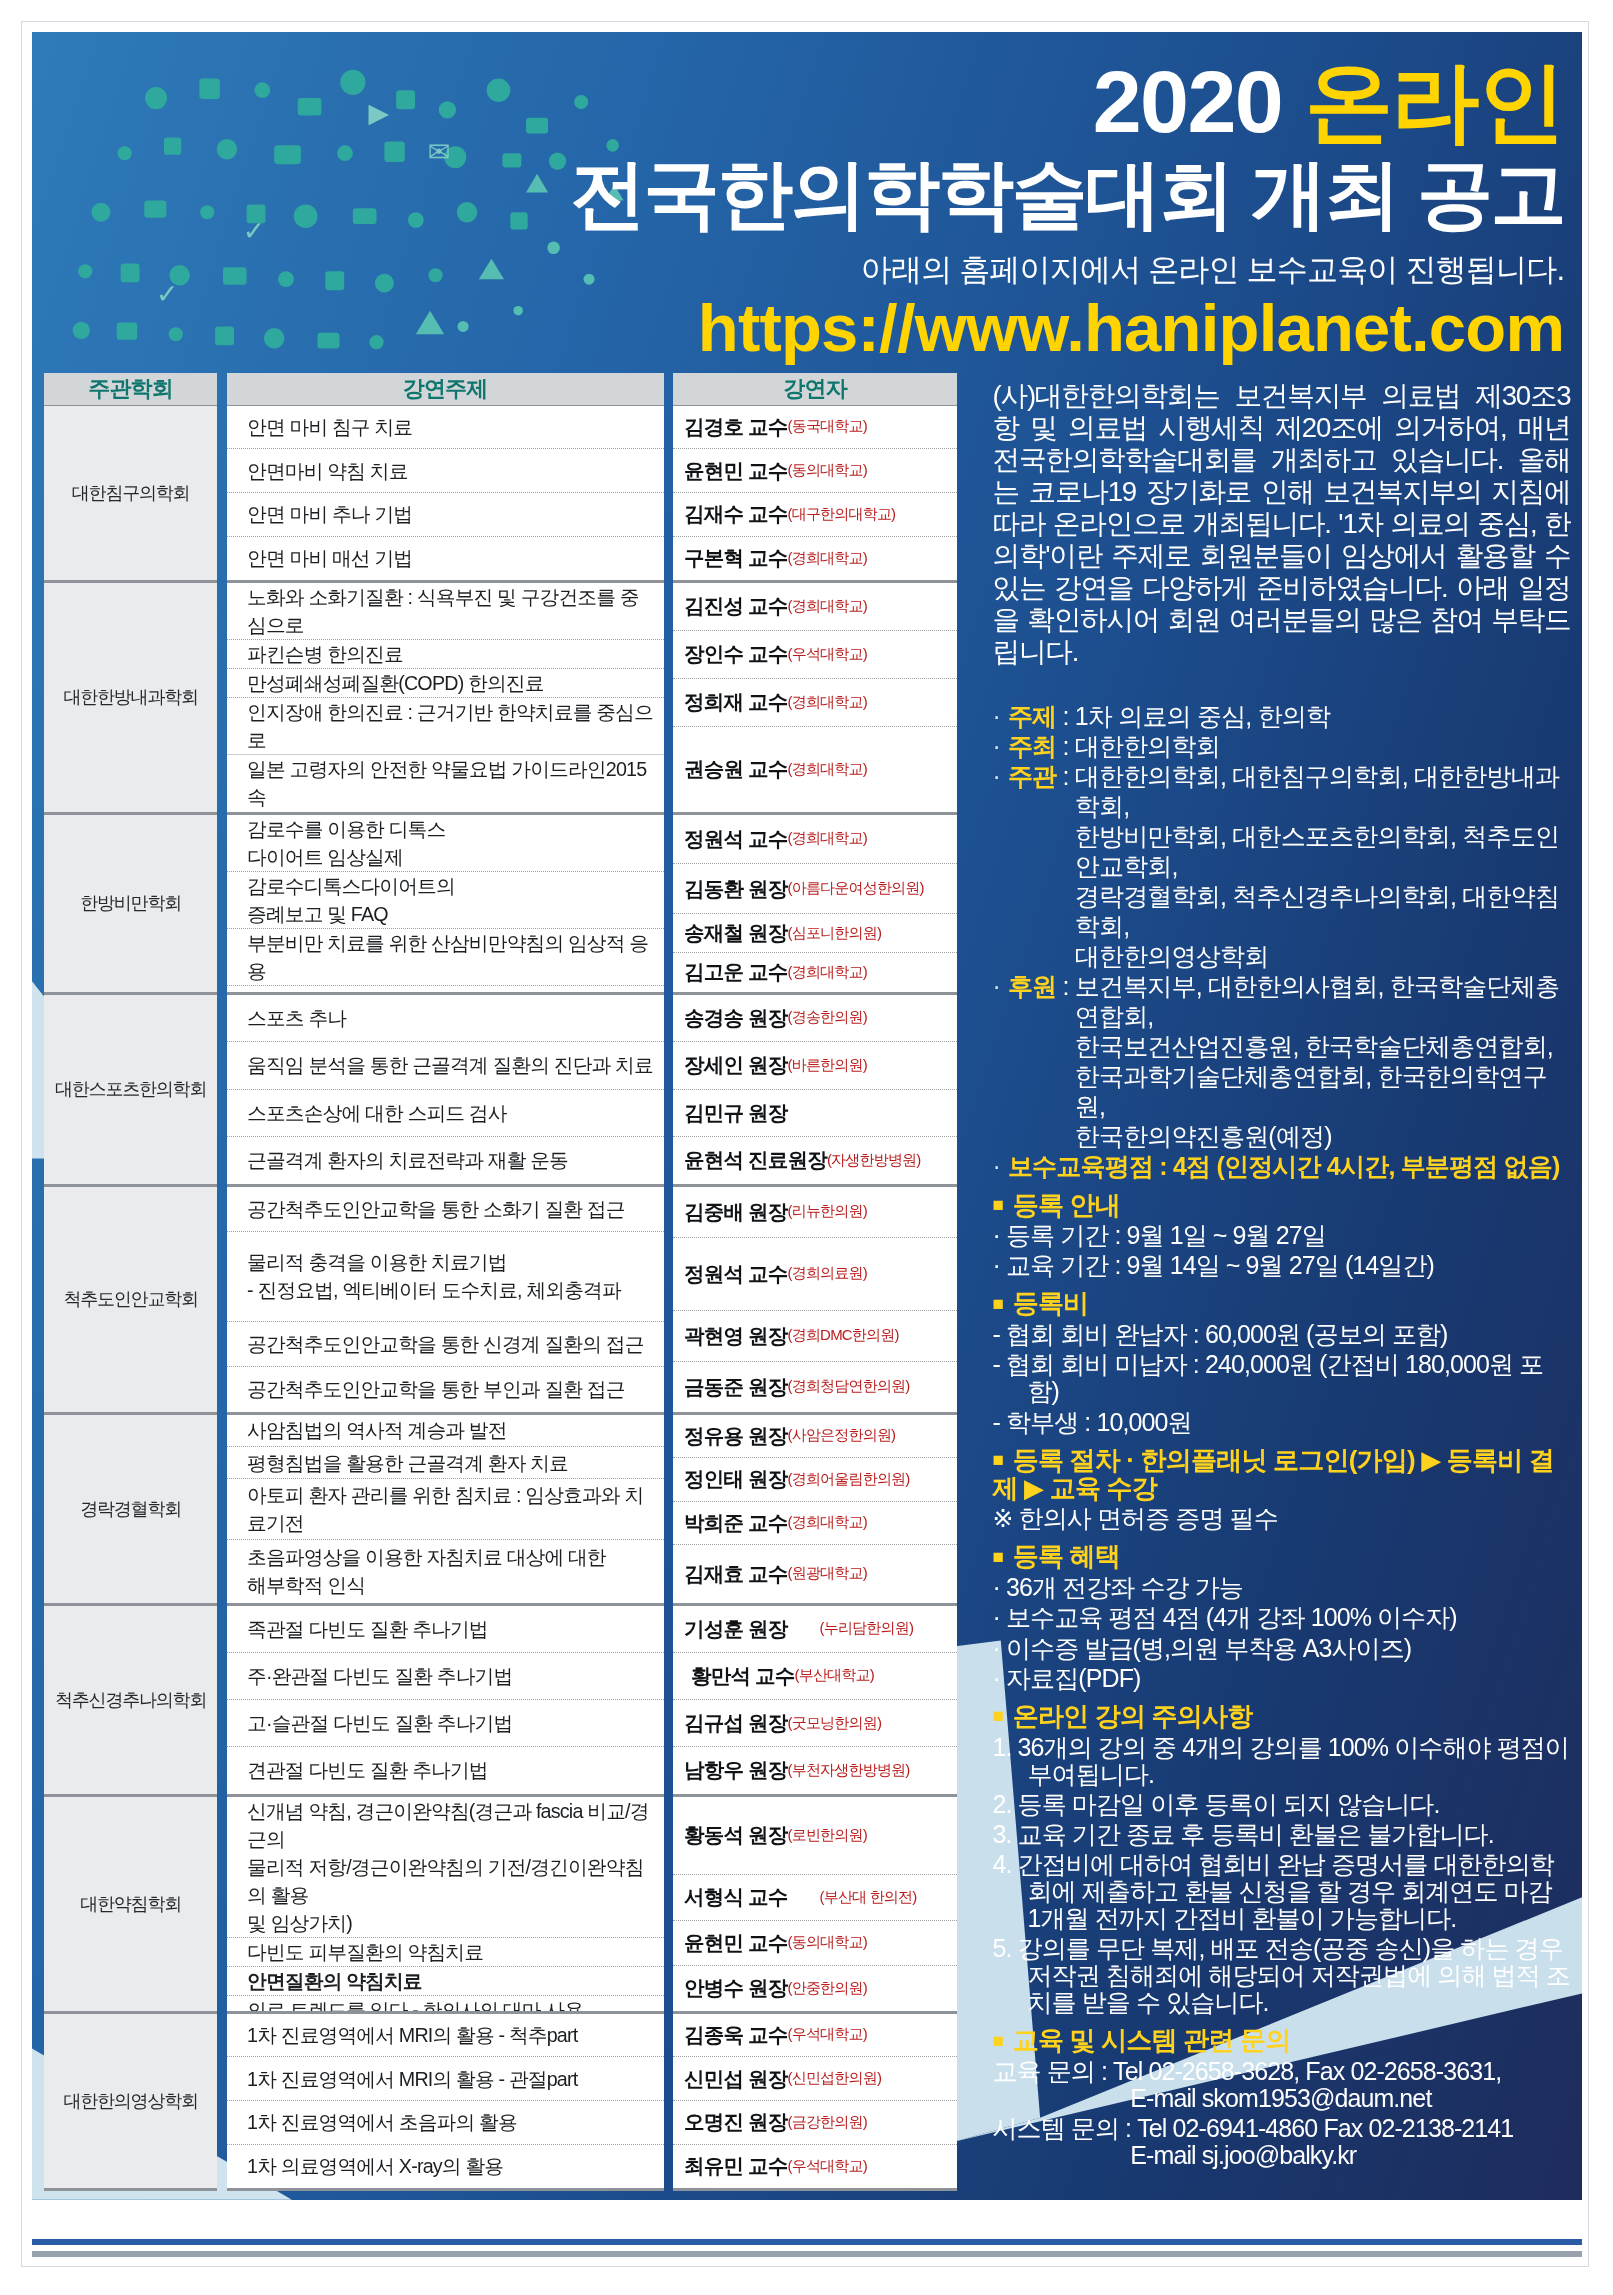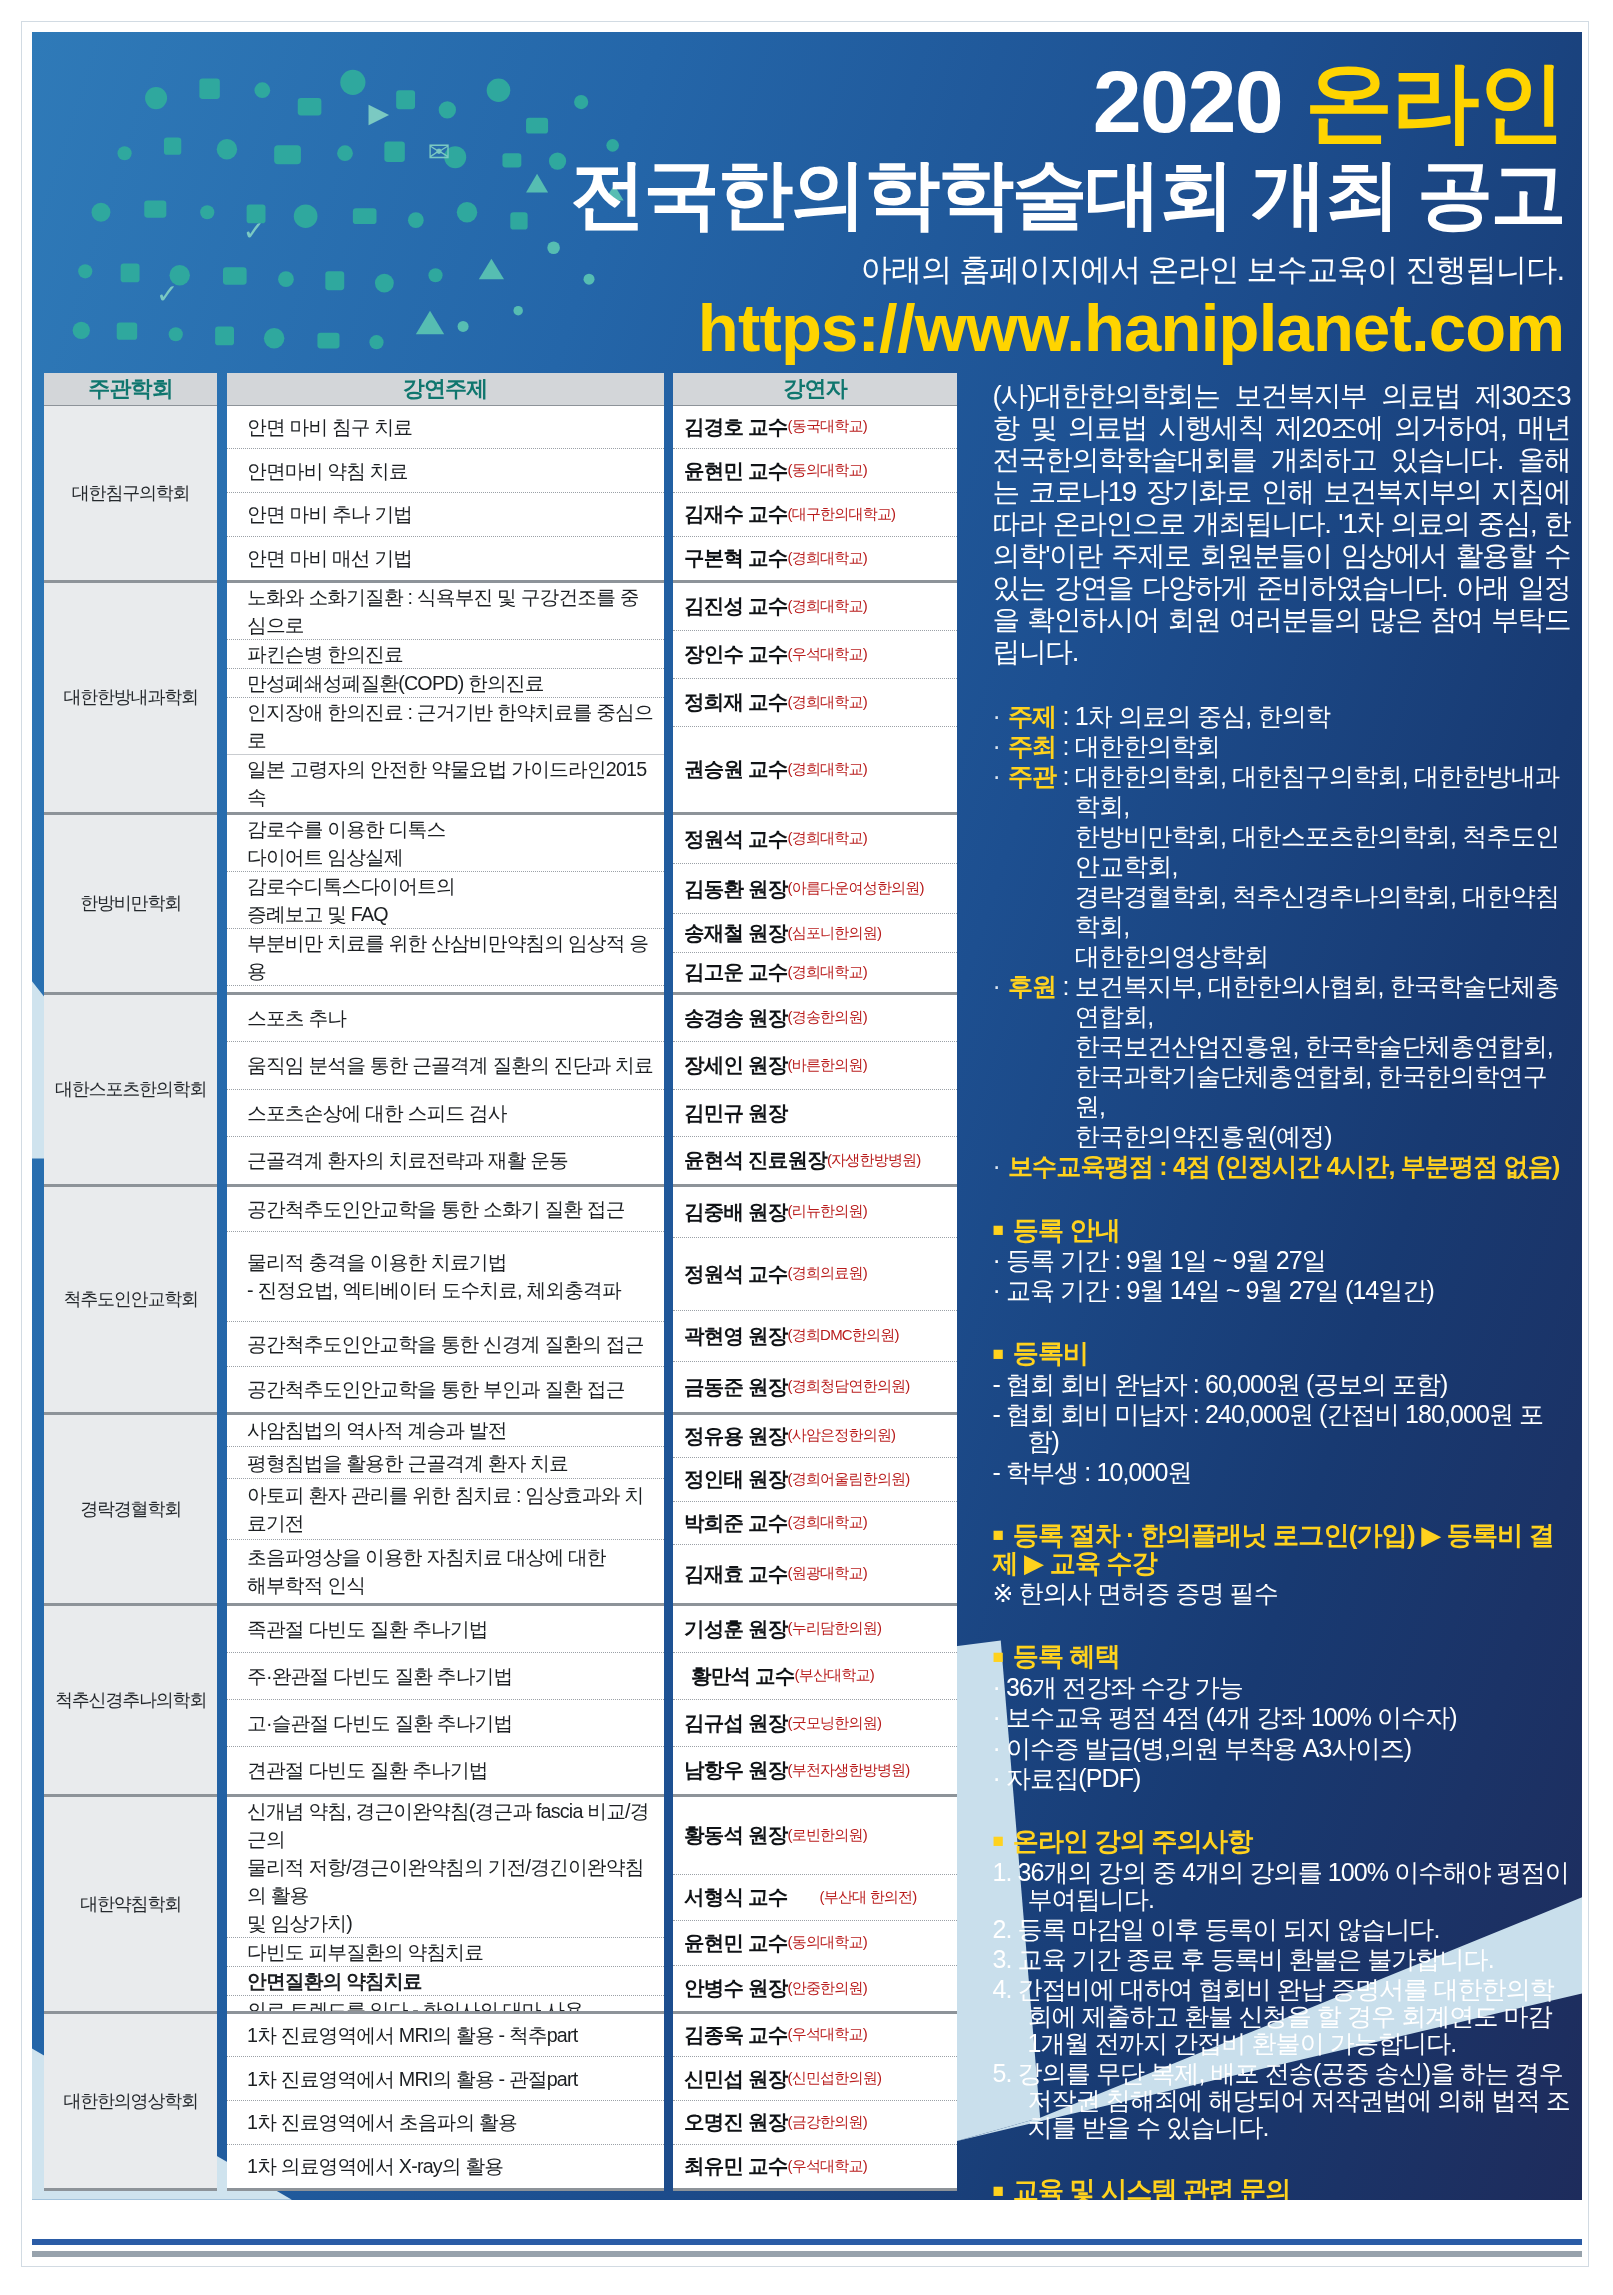--- a/index.html
+++ b/index.html
@@ -44,21 +44,21 @@
   
   .panel{position:absolute;left:961px;top:348px;width:578px;z-index:2;color:#ffffff;}
   .intro{font-size:27.6px;line-height:32px;letter-spacing:-1.2px;text-align:justify;}
   .blines{margin-top:33px;}
   .bline{display:flex;font-size:25px;line-height:30px;letter-spacing:-0.8px;}
   .bdot{color:#dce6f2;margin-right:7.9px;}
   .blab{color:#ffd21e;font-weight:700;white-space:nowrap;}
   .bcolon{white-space:pre;}
   .bval{white-space:pre-line;}
   .bval.yellow,.blab.yellow,.bcolon.yellow{color:#ffd21e;font-weight:700;}
-  .sec{margin-top:35px;}
+  .sec{margin-top:10px;}
   .sec-title{color:#ffd21e;font-weight:700;font-size:26px;line-height:28px;letter-spacing:-0.8px;}
   .sec-title .sq{font-size:19px;margin-right:9.5px;vertical-align:2.4px;}
   .sec-item{font-size:25px;line-height:27px;letter-spacing:-0.9px;
             padding-left:35px;text-indent:-35px;white-space:pre-wrap;margin-top:3.2px;}
 
   
   .stripe-b{position:absolute;left:31.5px;top:2239px;width:1550px;height:6.3px;background:#2b5ca6;}
   .stripe-g{position:absolute;left:31.5px;top:2251px;width:1550px;height:5.5px;background:#97a2ac;}
 </style>
 </head>
@@ -342,21 +342,21 @@
         <div class="cell soc-cell">
           <span>척추신경추나의학회</span>
         </div>
         <div class="cell tcol">
           <div class="trow sep-dot" style="flex-grow: 1;">족관절 다빈도 질환 추나기법</div>
           <div class="trow sep-dot" style="flex-grow: 1;">주·완관절 다빈도 질환 추나기법</div>
           <div class="trow sep-dot" style="flex-grow: 1;">고·슬관절 다빈도 질환 추나기법</div>
           <div class="trow" style="flex-grow: 1;">견관절 다빈도 질환 추나기법</div>
         </div>
         <div class="cell scol">
-          <div class="srow sep-dot" style="flex-grow: 1;">
+          <div class="srow sep-dot" style="flex-grow: 1; gap: 32px;">
             <span class="sname">기성훈 원장</span>
             <span class="saffil">(누리담한의원)</span>
           </div>
           <div class="srow sep-dot" style="flex-grow: 1; padding-left: 18px;">
             <span class="sname">황만석 교수</span>
             <span class="saffil">(부산대학교)</span>
           </div>
           <div class="srow sep-dot" style="flex-grow: 1;">
             <span class="sname">김규섭 원장</span>
             <span class="saffil">(굿모닝한의원)</span>

